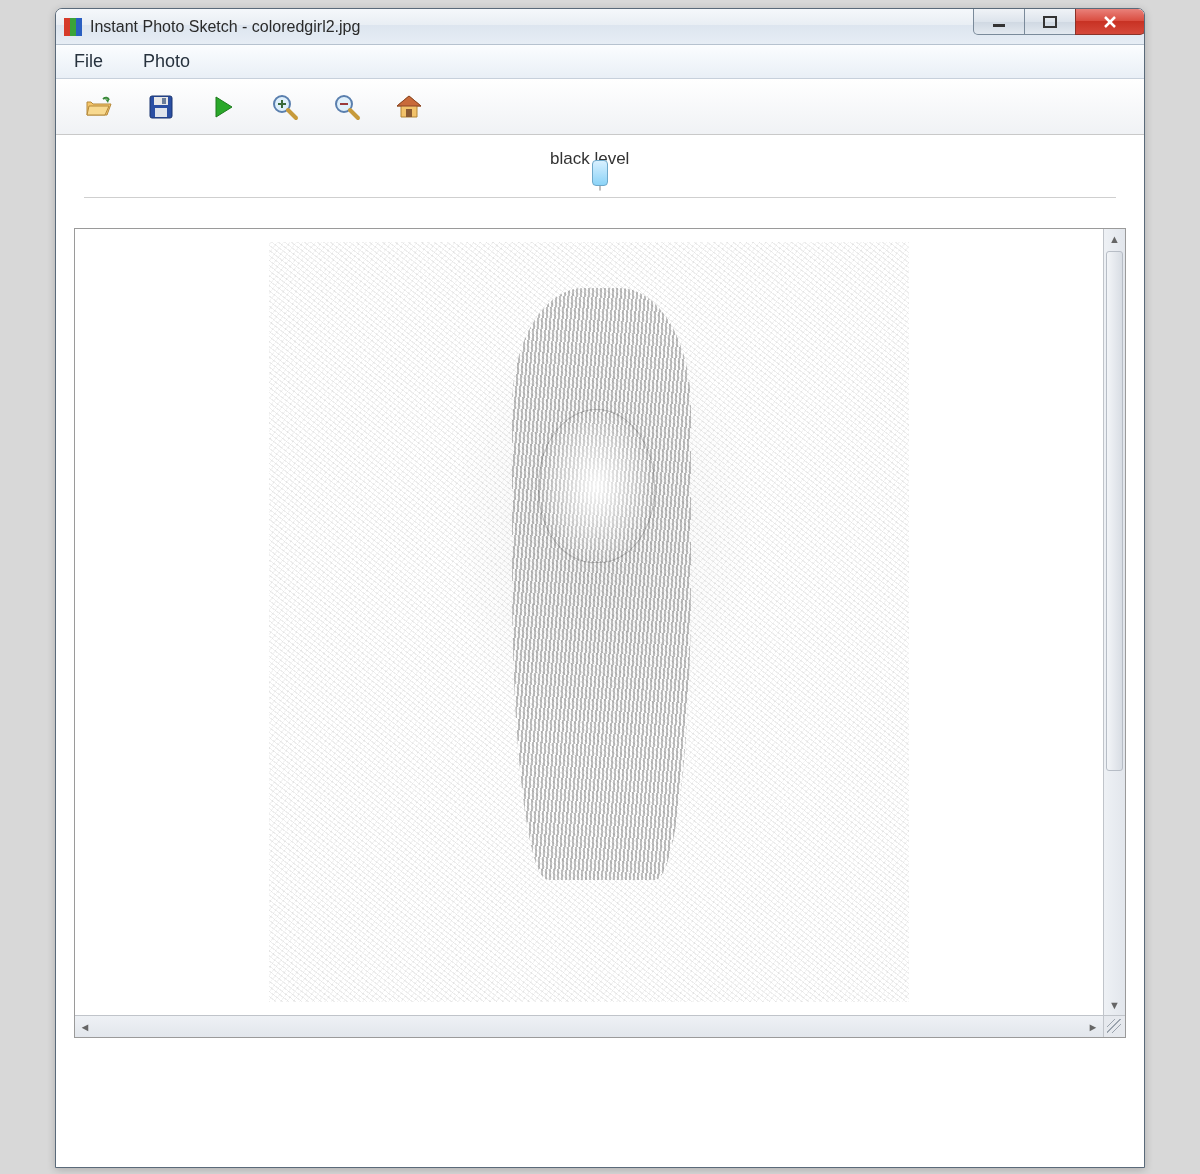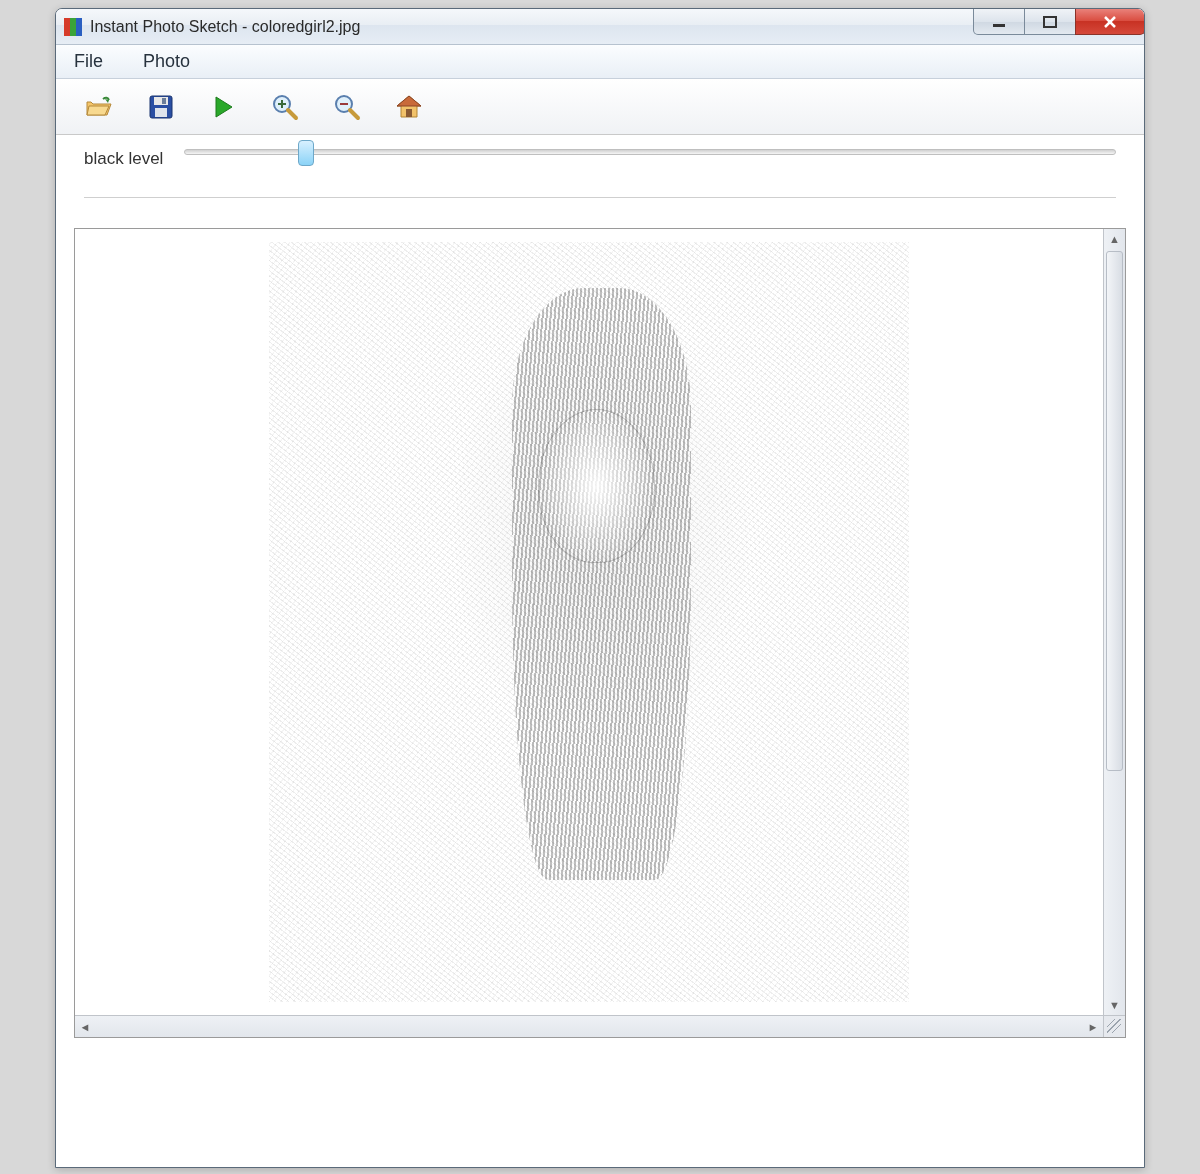--- a/index.html
+++ b/index.html
@@ -87,22 +87,23 @@
       width: 30px; height: 30px;
       display:flex; align-items:center; justify-content:center;
       cursor:pointer;
     }
 
     .sliders {
       padding: 14px 28px 8px 28px;
       background: #fff;
     }
     .slider-row {
-      display:flex; 
+      display:flex; align-items:center;
       height: 42px;
+      flex-direction: column;
     }
     .slider-label {
       width: 100px;
       font-size: 17px;
       color: #333;
     }
     .slider-track {
       flex:1;
       height: 6px;
       background: linear-gradient(to bottom, #d0d0d0, #f5f5f5);

